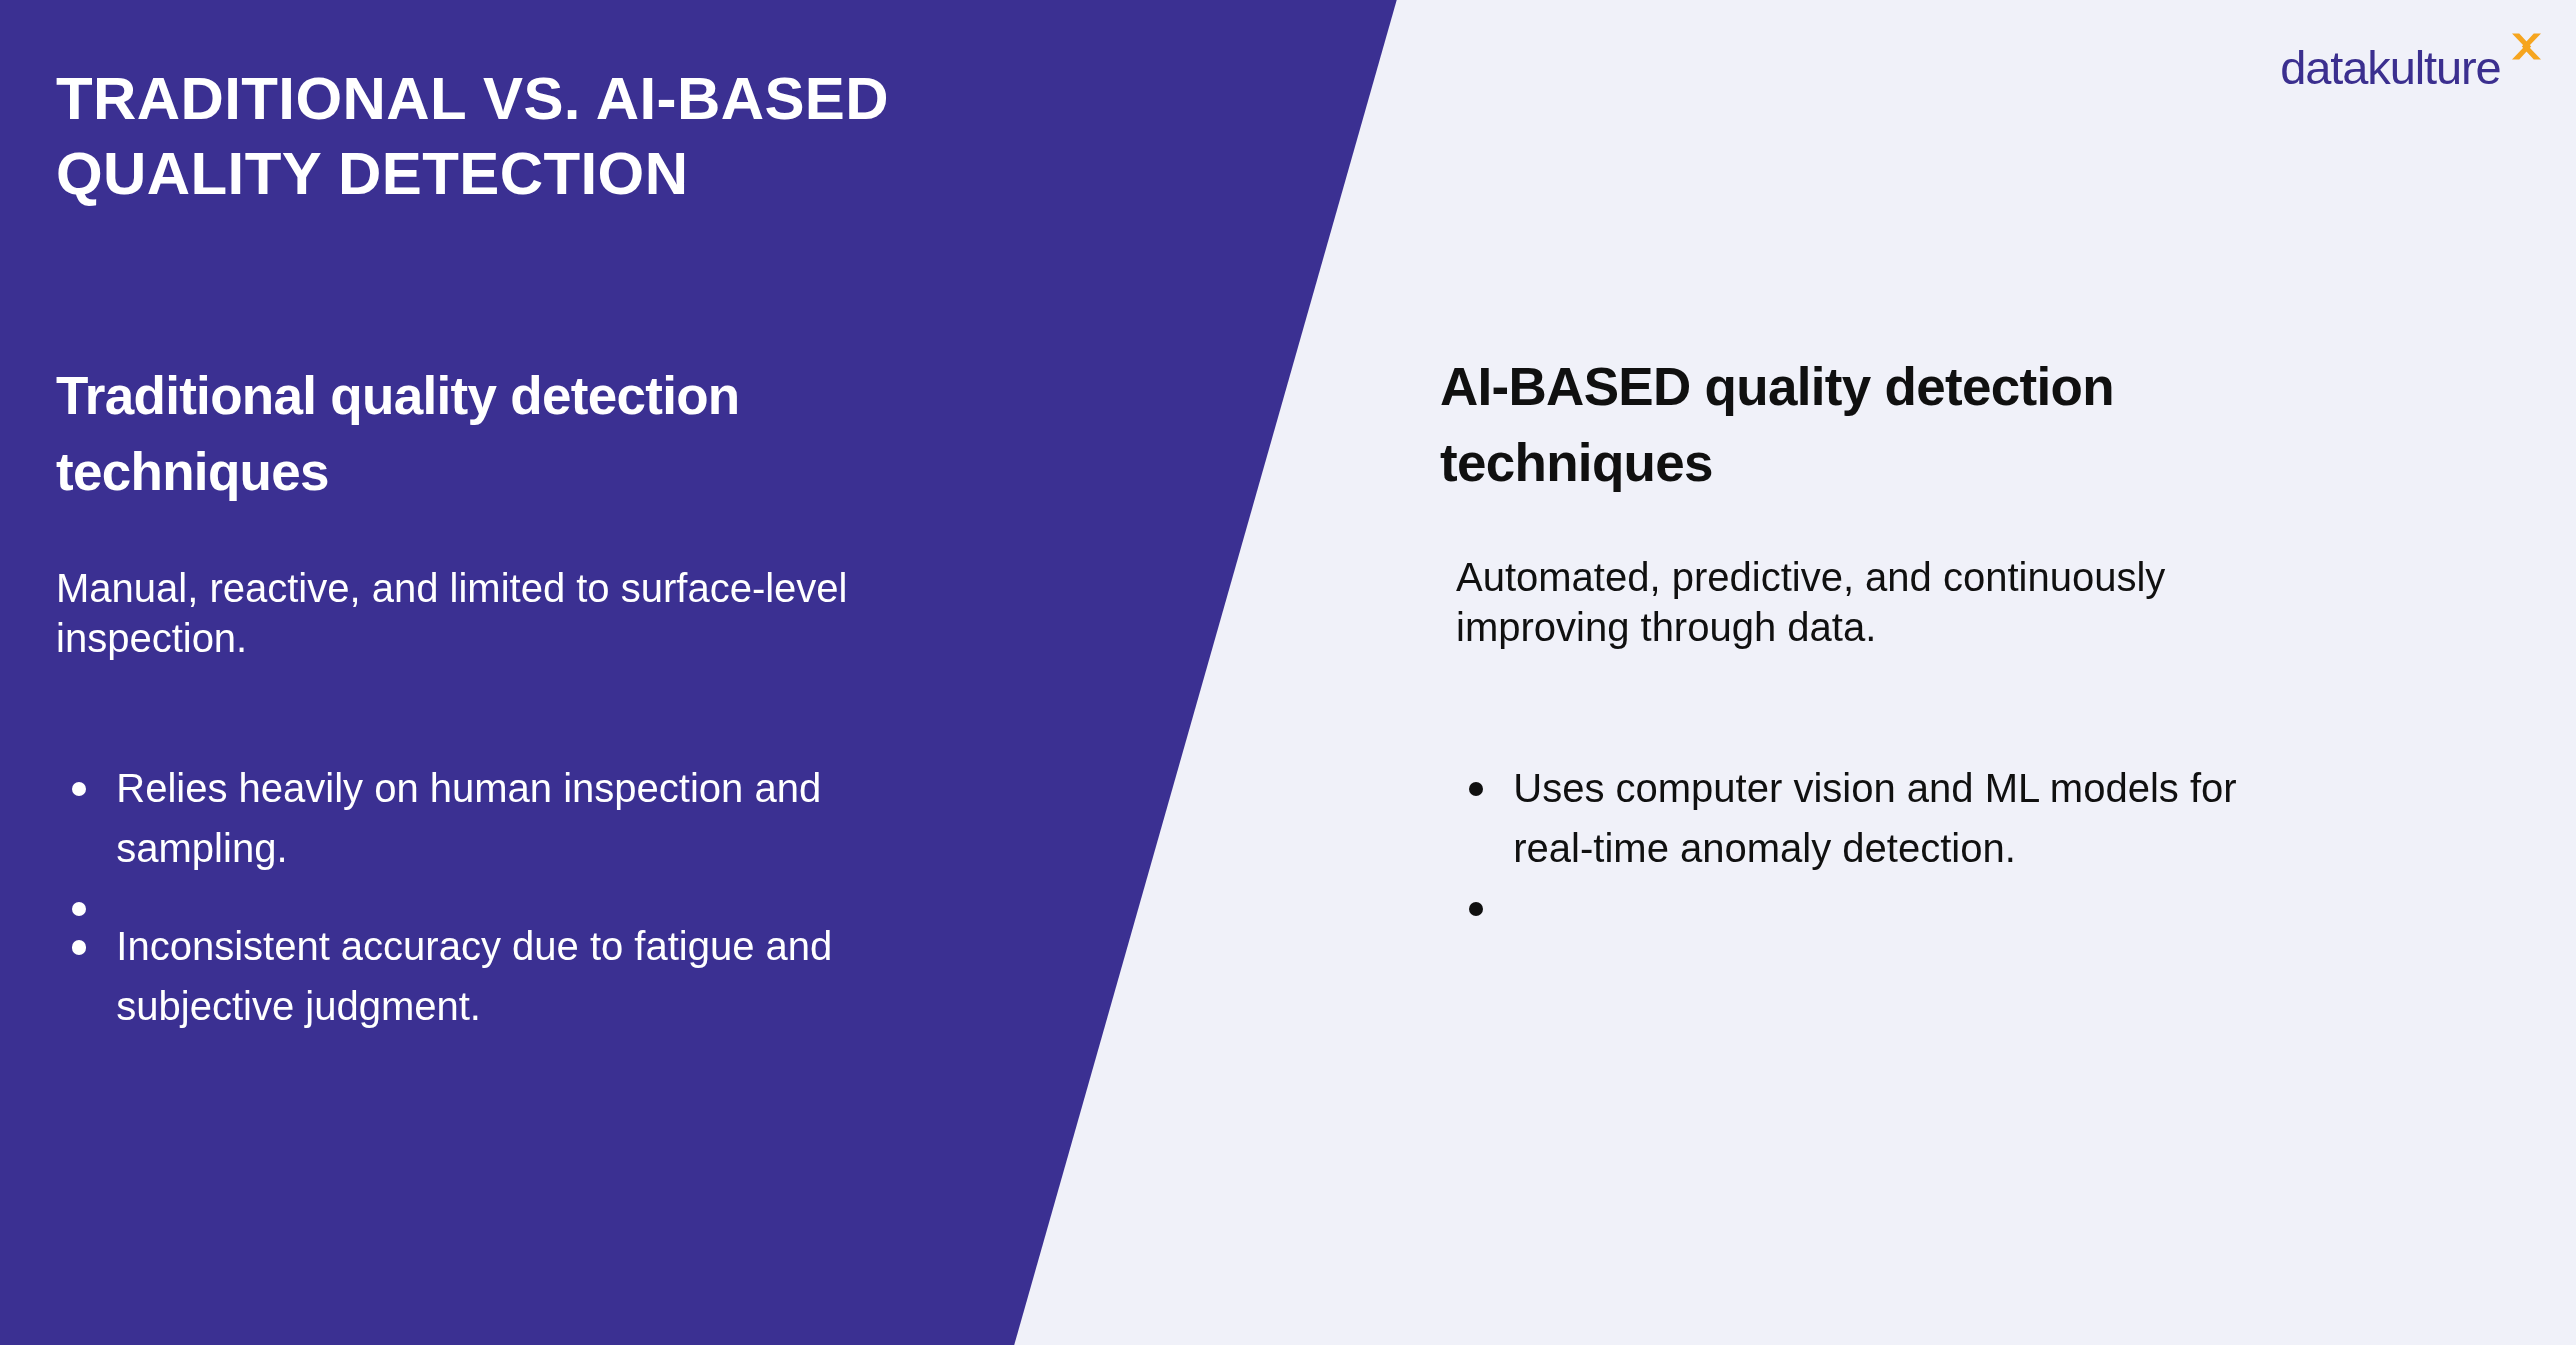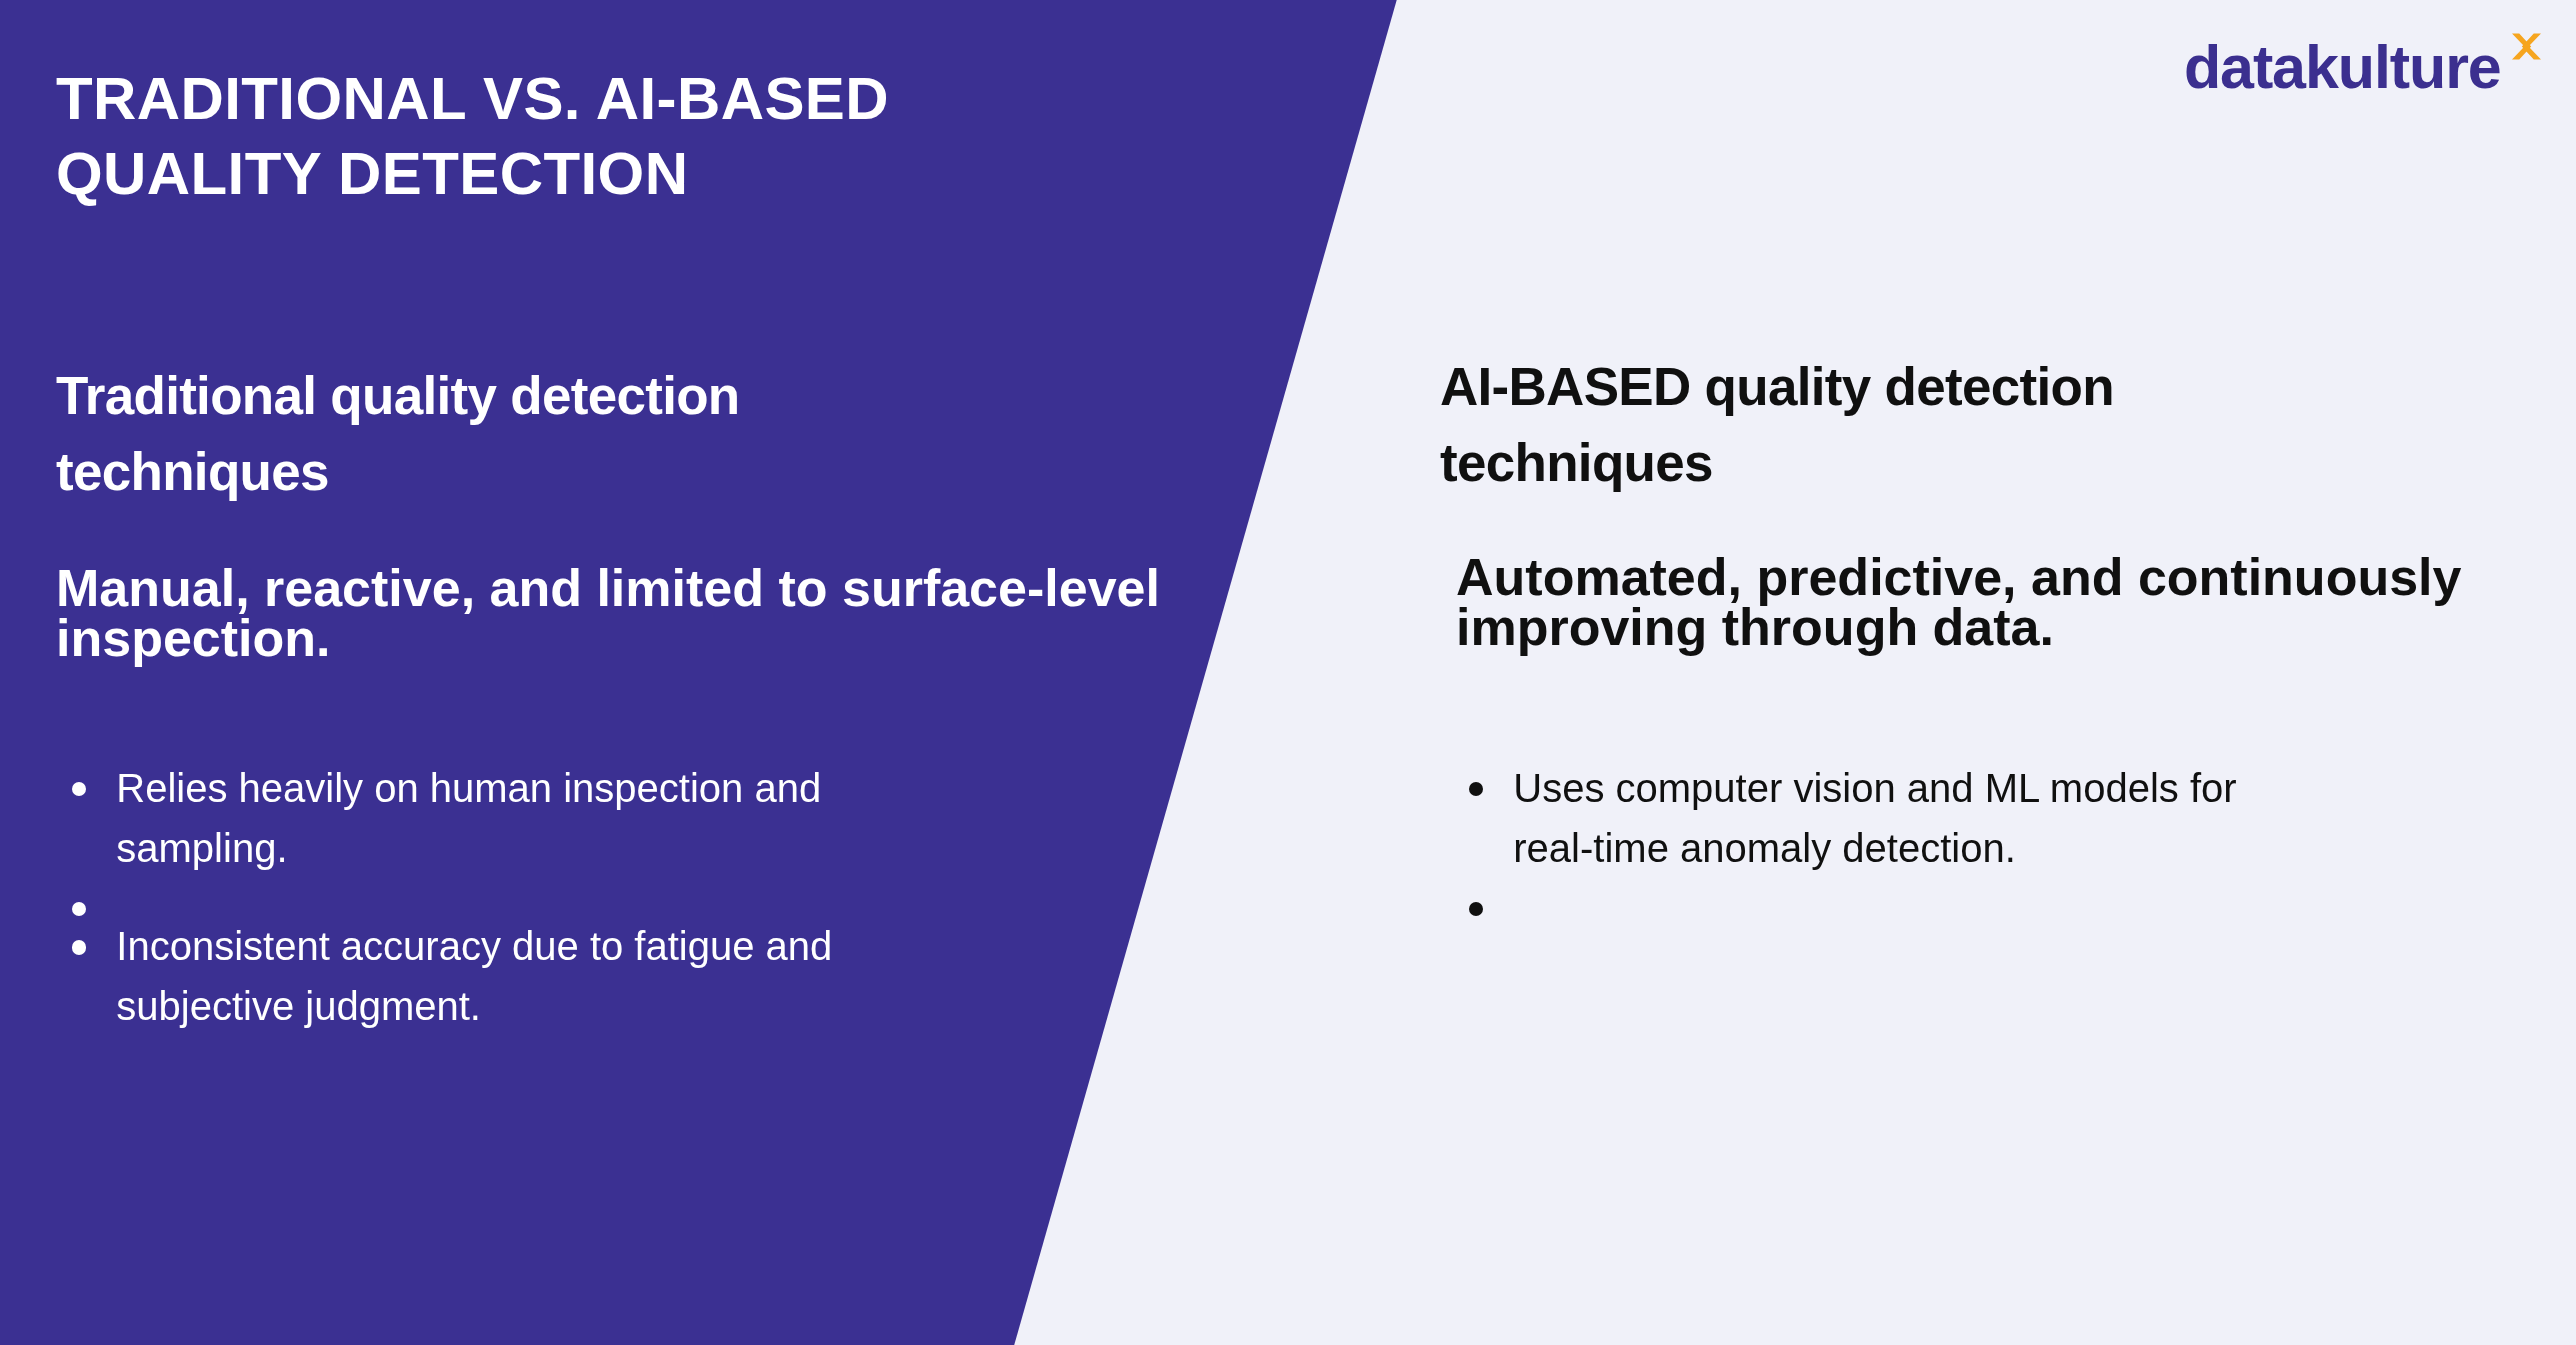--- a/index.html
+++ b/index.html
@@ -35,21 +35,21 @@
     letter-spacing:0.4px;
     color:var(--white);
     white-space:pre-line;
   }
   .section-heading{
     font-size:53px;line-height:76px;font-weight:700;
     letter-spacing:-0.7px;
     white-space:pre-line;
   }
   .section-desc{
-    font-size:52px;line-height:50px;font-weight:700;
+    font-size:40px;line-height:50px;font-weight:400;
     white-space:pre-line;
   }
   .bullet-list{
     list-style:none;
     position:absolute;
   }
   .bullet-item{
     display:flex;
     align-items:flex-start;
   }
@@ -72,21 +72,21 @@
   .heading-right{position:absolute;left:1440px;top:349px;color:var(--ink);}
   .desc-right{position:absolute;left:1440px;top:552px;color:var(--ink);margin-left:16px;}
   .bullets-right{left:1469px;top:758px;color:var(--ink);}
   
   .brand{
     position:absolute;
     top:44px;right:35px;
     display:flex;align-items:flex-start;
   }
   .brand-wordmark{
-    font-size:61px;line-height:47px;font-weight:700;
+    font-size:47px;line-height:47px;font-weight:400;
     letter-spacing:-1.1px;
     color:var(--logo-indigo);
   }
   .brand-mark{
     width:29px;height:27px;
     margin-left:11.4px;
     margin-top:-10.7px;
   }
 </style>
 </head>

